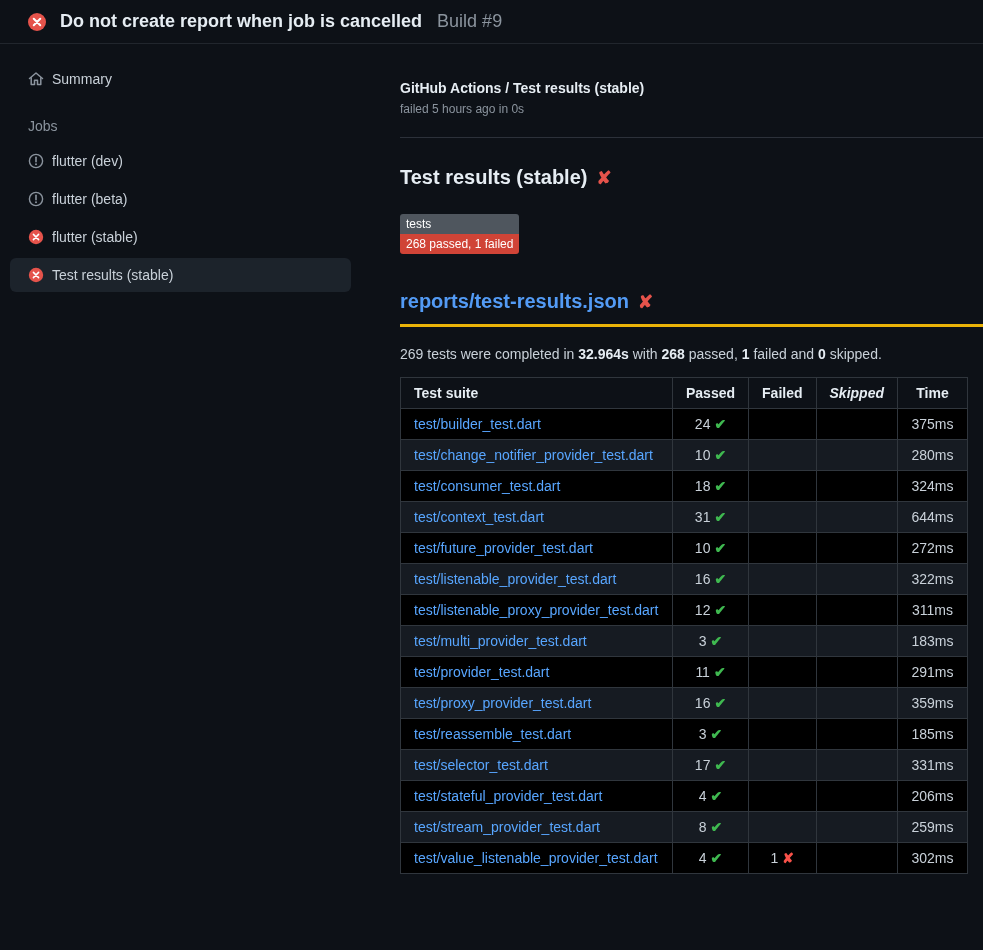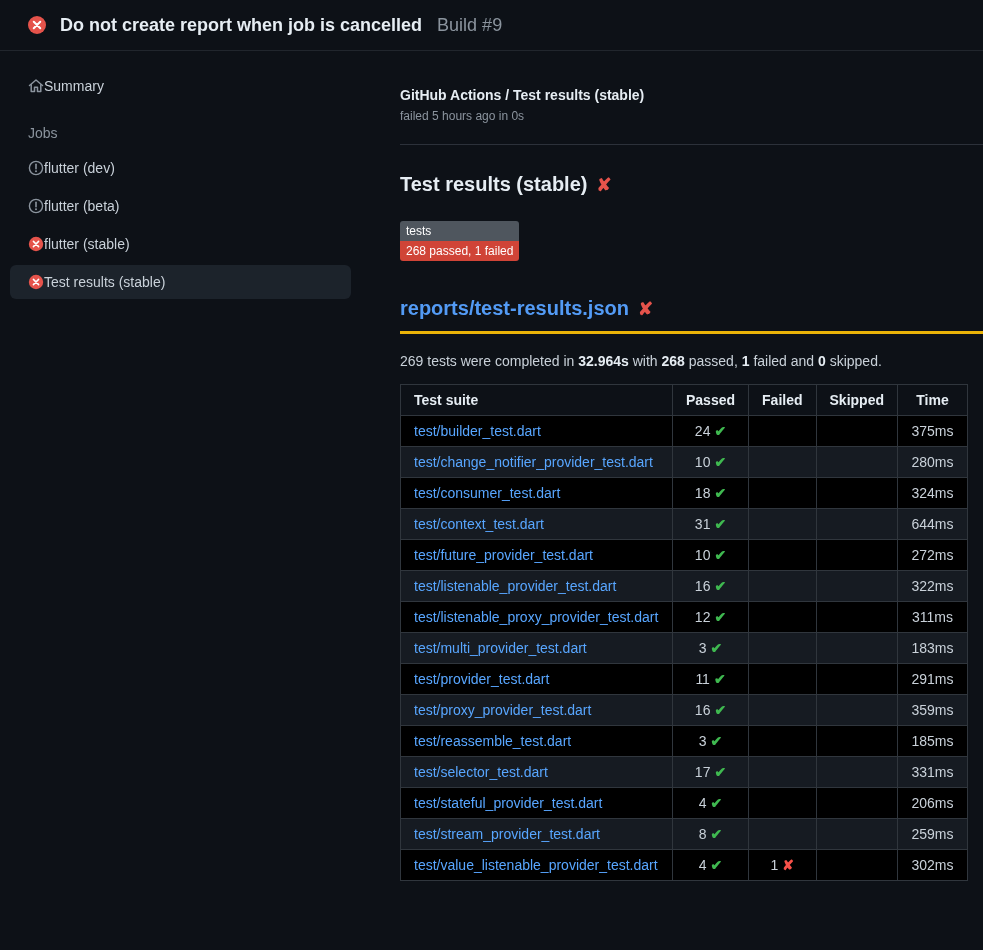--- a/index.html
+++ b/index.html
@@ -7,33 +7,33 @@
   body {
     font-family: "Liberation Sans", sans-serif;
     font-size: 14px;
     color: #c9d1d9;
   }
   .app { width: 983px; height: 950px; overflow: hidden; background:#0d1117; }
 
   
   .top-header {
     display: flex; align-items: center; gap: 13px;
-    height: 51px; padding: 12px 27px;
+    height: 44px; padding: 12px 27px;
     border-bottom: 1px solid #21262d;
   }
   .top-title { font-size: 18px; font-weight: 700; color: #e6edf3; white-space: nowrap; }
   .top-build { font-size: 18px; font-weight: 400; color: #8b949e; margin-left: 2px; }
 
   
   .layout { display: flex; align-items: flex-start; }
 
   
   .sidebar { width: 365px; flex-shrink: 0; padding: 18px 14px 0 10px; }
   .side-item {
-    display: flex; align-items: flex-end; 
+    display: flex; align-items: flex-end; gap: 8px;
     padding: 9px 18px; border-radius: 6px;
     color: #c9d1d9; cursor: pointer; margin-bottom: 4px;
   }
   .side-item.selected { background: #1c232b; }
   .side-item .status-icon { display: inline-flex; width: 16px; height: 16px; flex-shrink: 0; }
   .jobs-heading { color: #8b949e; font-size: 14px; padding: 0 18px; margin: 22px 0 10px; }
 
   
   .main { flex: 1; padding: 36px 0 0 35px; min-width: 0; }
   .breadcrumb { font-weight: 700; color: #e6edf3; font-size: 14px; }
@@ -65,21 +65,21 @@
   .summary-line b { color: #e6edf3; font-weight: 700; }
 
   
   table.results { border-collapse: collapse; margin-top: 15px; font-size: 14px; }
   .results th, .results td { border: 1px solid #30363d; padding: 7px 13px; }
   .results th { font-weight: 700; color: #e6edf3; text-align: left; background: #0d1117; }
   .results th.num, .results td.num { text-align: center; }
   .results th.col-suite { width: 272px; }
   .results th.col-passed { width: 68px; }
   .results th.col-failed { width: 66px; }
-  .results th.col-skipped { width: 78px; }
+  .results th.col-skipped { width: 78px; font-style: italic; }
   .results th.col-time { width: 70px; }
   .results tbody tr { background: #000000; }
   .results tbody tr:nth-child(even) { background: #161b22; }
   .results td.suite a { color: #58a6ff; text-decoration: none; }
   .results .check { color: #3fb950; font-weight: 700; margin-left: 4px; }
   .results .cross { color: #f85149; font-weight: 700; margin-left: 4px; }
 </style>
 </head>
 <body>
 

